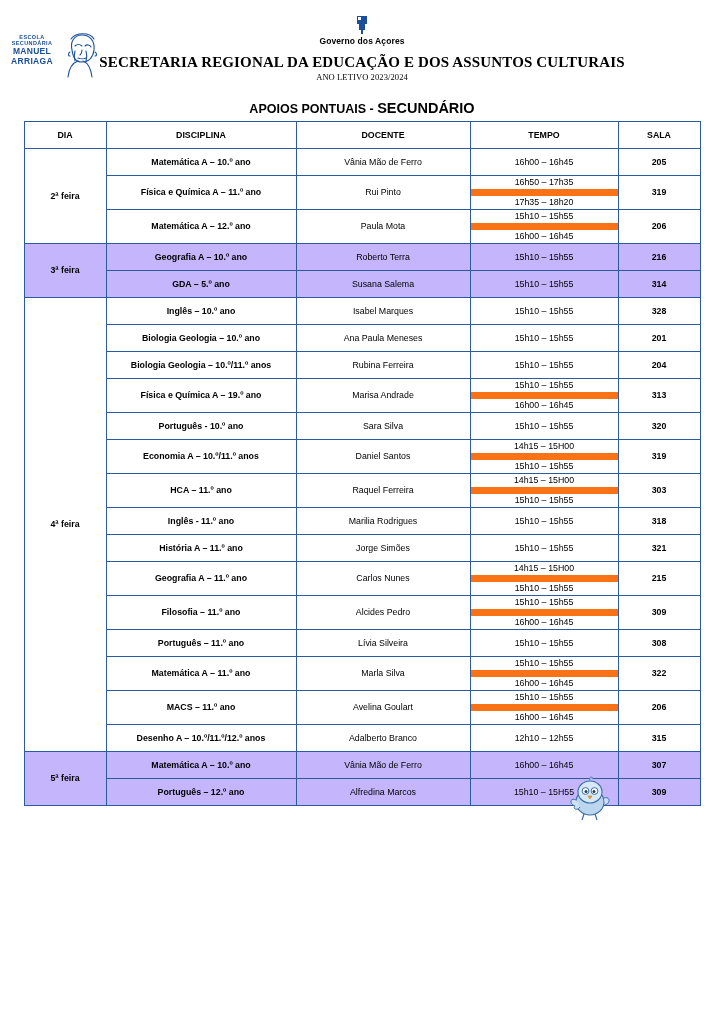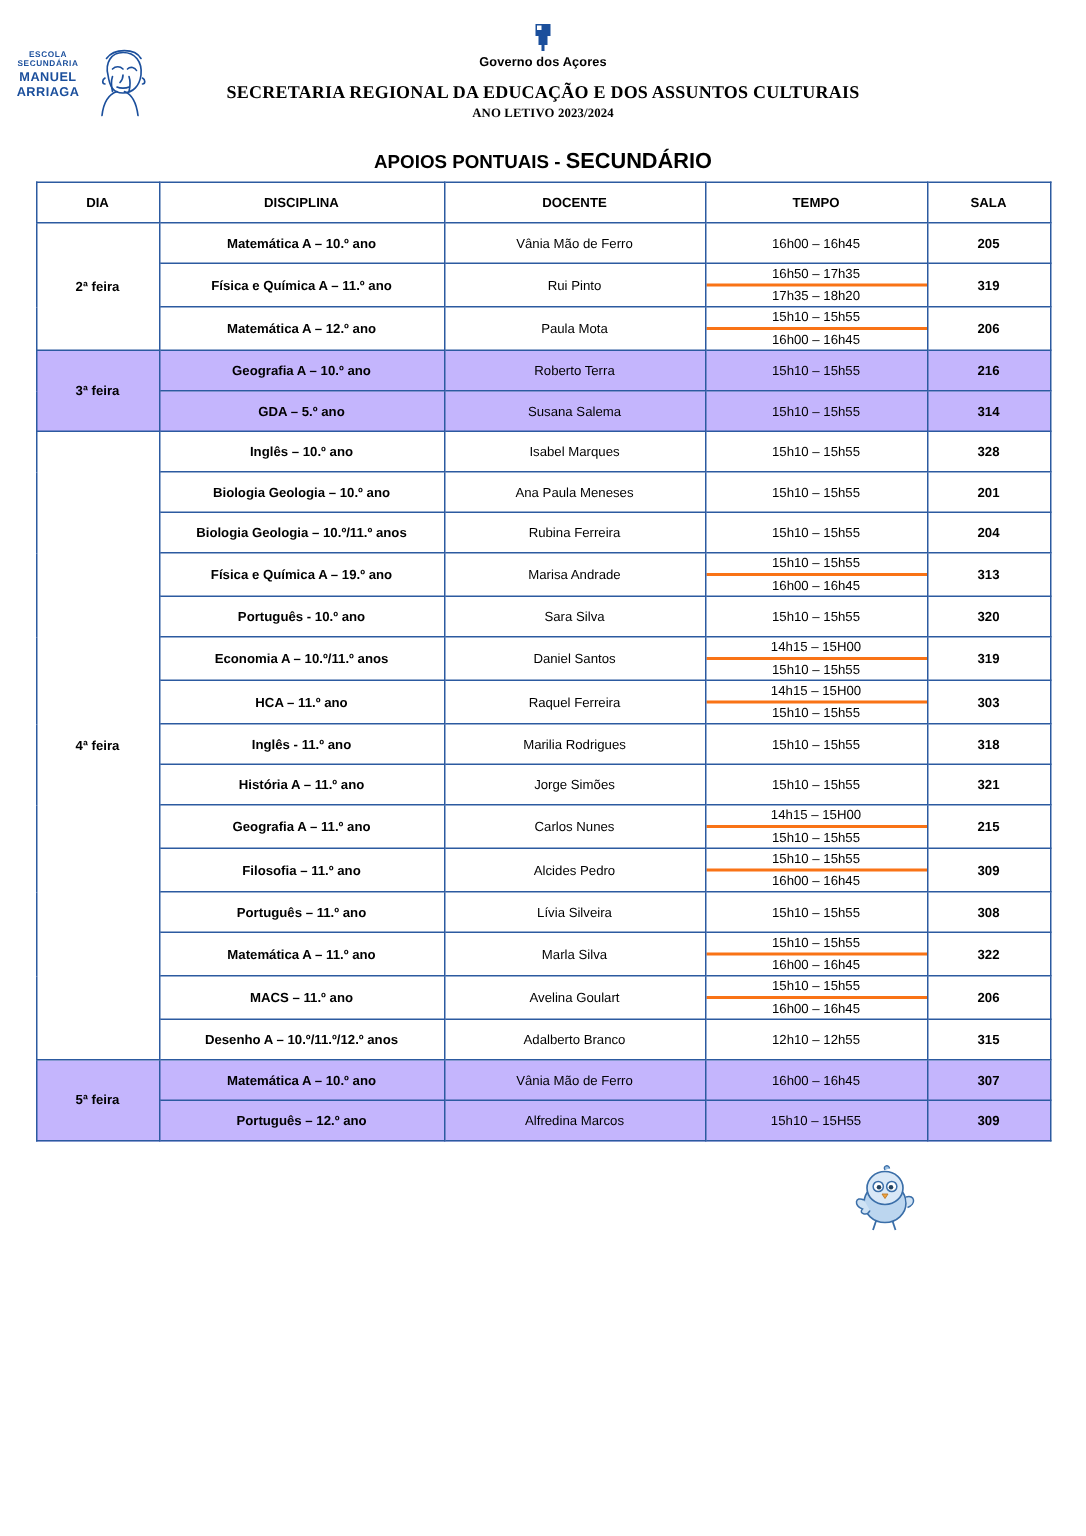--- a/index.html
+++ b/index.html
@@ -93,31 +93,31 @@
   }
   .gov-title {
     font-size: 8.5px;
     font-weight: bold;
     letter-spacing: .1px;
     display: block;
   }
   .sec-line {
     display: block;
     font-family: "Liberation Serif", serif;
-    font-size: 12px;
+    font-size: 15px;
     font-weight: bold;
     letter-spacing: .15px;
     margin-top: 8px;
     text-align: center;
   }
   .year-line {
     display: block;
     font-family: "Liberation Serif", serif;
     font-size: 8.5px;
-    font-weight: bold;
+    font-weight: normal;
     letter-spacing: .1px;
     margin-top: 1px;
   }
   .doc-title {
     display: block;
     text-align: center;
     margin-top: 8px;
     font-size: 12.5px;
     font-weight: bold;
   }
@@ -166,21 +166,21 @@
   }
   td.tempo-multi {
     padding: 0;
   }
   td.tempo-multi .slot {
     height: 13px;
     line-height: 13px;
     display: block;
   }
   td.tempo-multi .slot + .slot {
-    border-top: 2px solid #f97316;
+    border-top: 7px solid #f97316;
     text-align: center;
   }
   tr.shade td {
     background: #c4b5fd;
   }
 
   
   .mascot {
     position: absolute;
     left: 566px;

